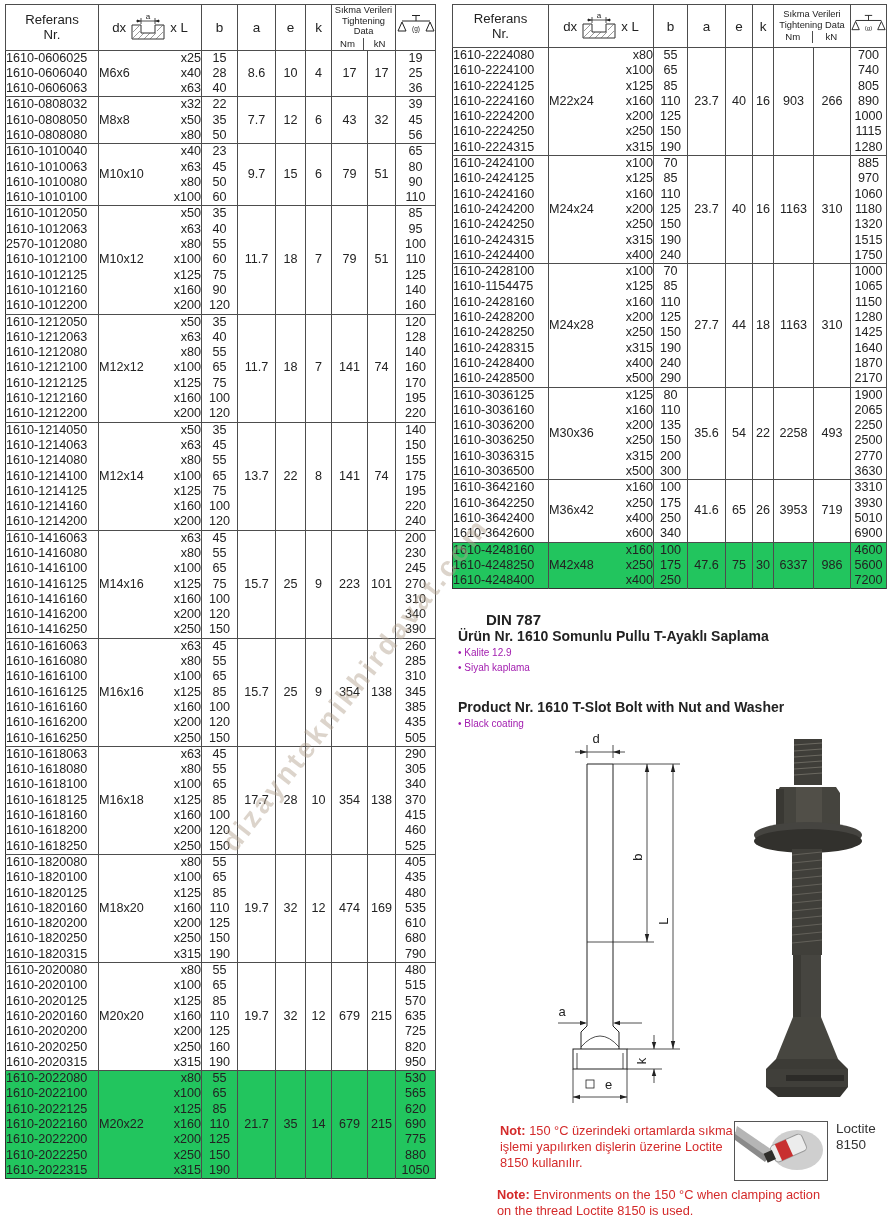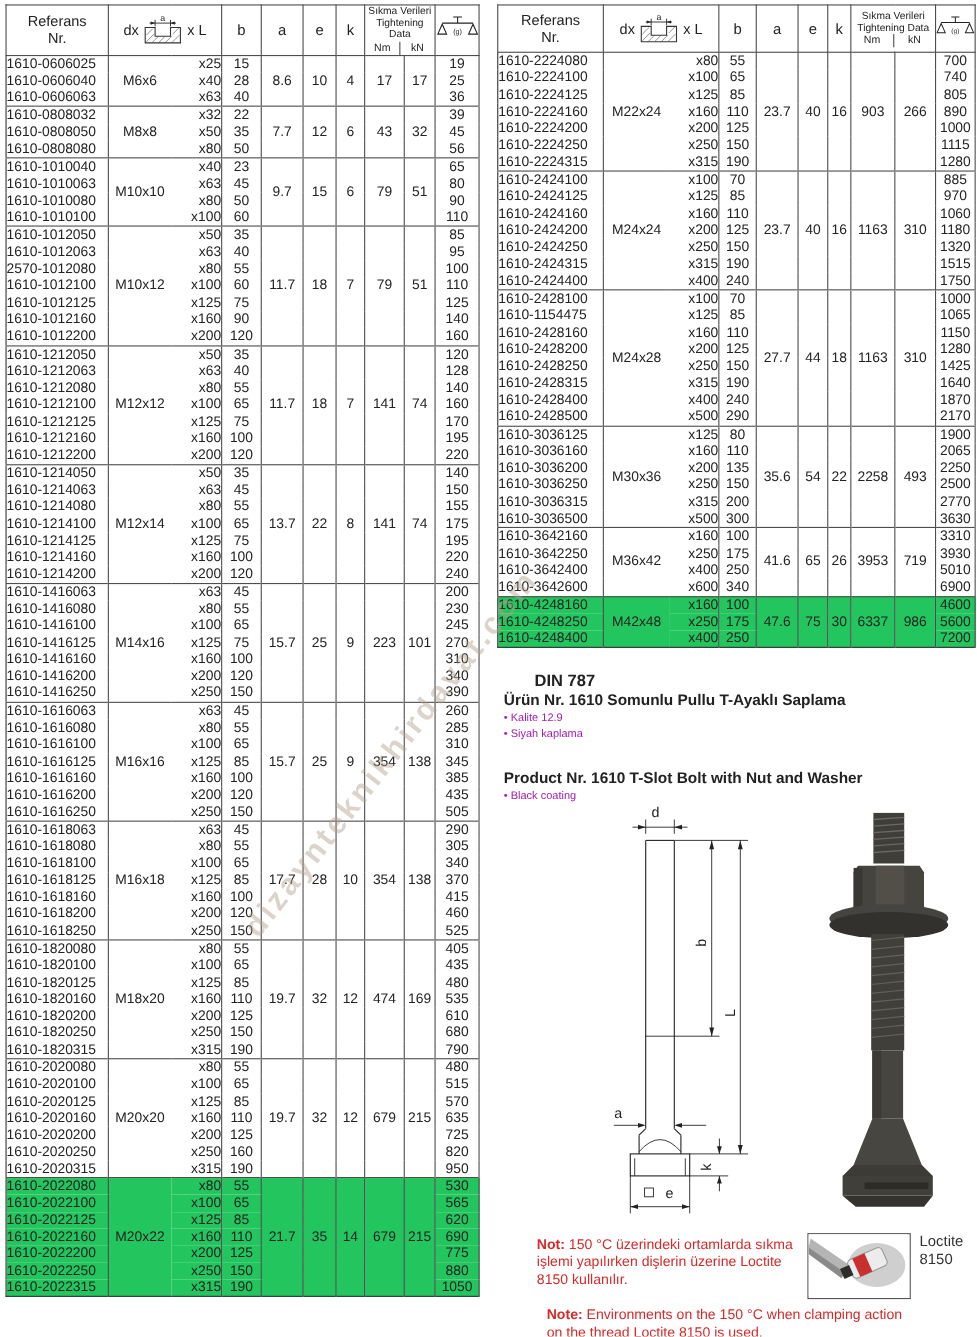--- a/index.html
+++ b/index.html
@@ -12,21 +12,21 @@
   
   .table-slot{position:absolute;top:4px;}
   #left-table-slot{left:5px;}
   #right-col{position:absolute;left:452px;top:4px;width:436px;}
   .cat-table{border-collapse:collapse;table-layout:fixed;border:1.5px solid #333;background:#fff;}
   .cat-table th{border:1px solid #4d4d4d;font-weight:normal;padding:0;height:42px;vertical-align:middle;background:#fff;}
   .cat-table td{border-right:1px solid #4d4d4d;padding:0;line-height:15.3px;font-size:12.6px;white-space:nowrap;vertical-align:middle;}
   .cat-table tr.group-start td{border-top:1px solid #4d4d4d;}
   .cat-table tr.hl td{background:#22c55e;}
   .c-ref{text-align:left;padding-left:4px;}
-  .c-size{border-right:none !important;text-align:center;padding-left:6px;}
+  .c-size{border-right:none !important;text-align:left;padding-left:6px;}
   .c-xl{text-align:right;padding-right:8px;}
   .c-b,.c-mid,.c-g{text-align:center;}
   .h-ref{font-size:13.2px;line-height:15.5px;}
   .h-plain{font-size:13.5px;}
   .h-dx{font-size:13.2px;}
   .h-dx .dxwrap{display:flex;align-items:center;justify-content:center;gap:3px;}
   .h-tight .t1{font-size:9.3px;line-height:10.5px;}
   .h-tight .t2{display:flex;font-size:9.6px;line-height:12px;margin-top:1px;}
   .h-tight .t2 span{flex:1;text-align:center;}
   .h-tight .t2 .kn{border-left:1px solid #4d4d4d;}
@@ -40,21 +40,21 @@
   
   .figure{position:relative;height:378px;margin-top:0;}
   #tech-drawing{position:absolute;left:98px;top:0;}
   #product-photo{position:absolute;left:276px;top:0;}
   .dim-label{font-size:13px;fill:#222;}
   .dline{stroke:#222;stroke-width:1;fill:none;}
   .thin{stroke:#222;stroke-width:0.8;fill:none;}
   .arr{fill:#222;stroke:none;}
   
   .notes{position:relative;height:110px;margin-top:8px;}
-  .note-tr{position:absolute;left:36px;top:6px;width:250px;font-size:12.8px;line-height:16px;color:#d42a2a;}
+  .note-tr{position:absolute;left:48px;top:6px;width:250px;font-size:12.8px;line-height:16px;color:#d42a2a;}
   .note-en{position:absolute;left:45px;top:70px;width:340px;font-size:12.8px;line-height:16px;color:#d42a2a;}
   .note-label{font-weight:bold;}
   .loctite-box{position:absolute;left:282px;top:4px;width:92px;height:58px;border:1px solid #555;background:#fff;}
   .loctite-label{position:absolute;left:384px;top:4px;font-size:13.5px;line-height:16px;color:#333;}
   
   .watermark{
     position:absolute;left:228px;top:832px;
     transform:rotate(-52deg);transform-origin:0 50%;
     font-size:28px;font-weight:600;letter-spacing:3px;
     color:rgba(178,160,140,0.45);

